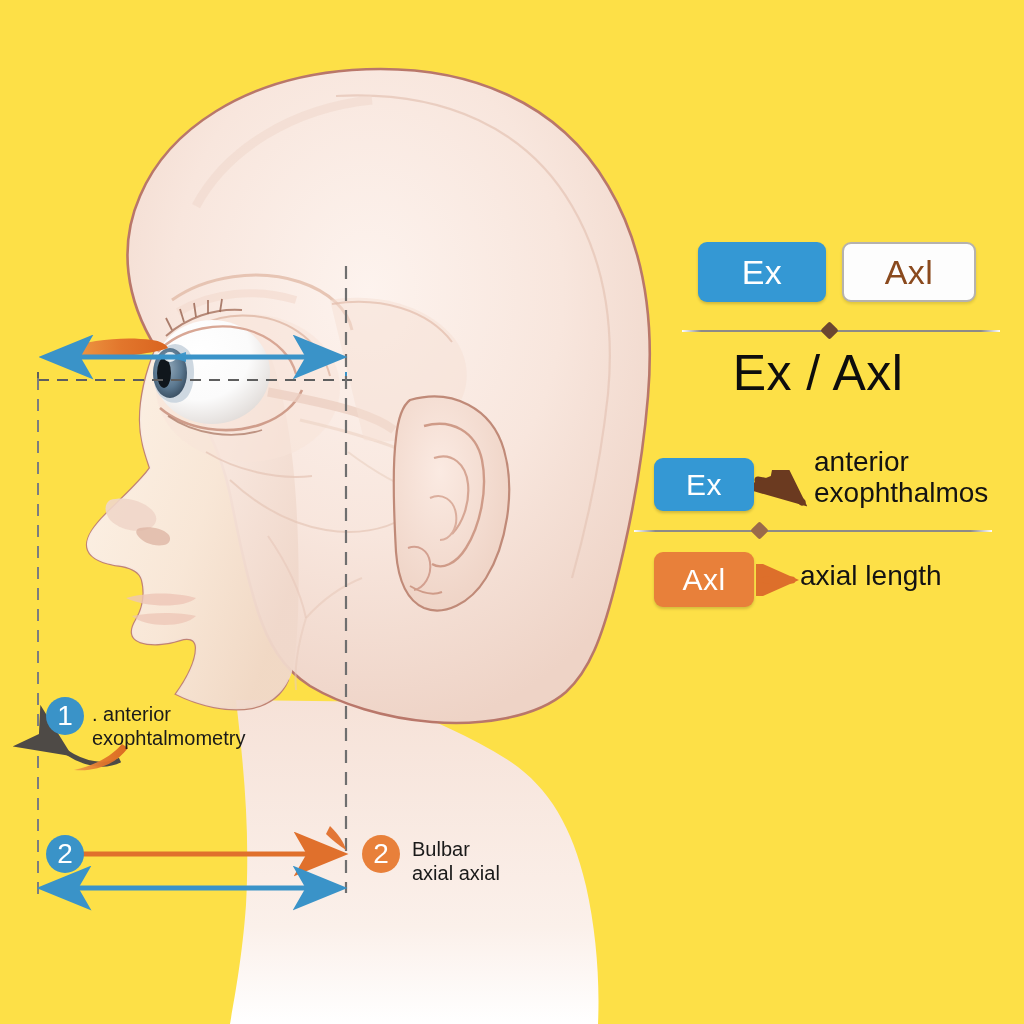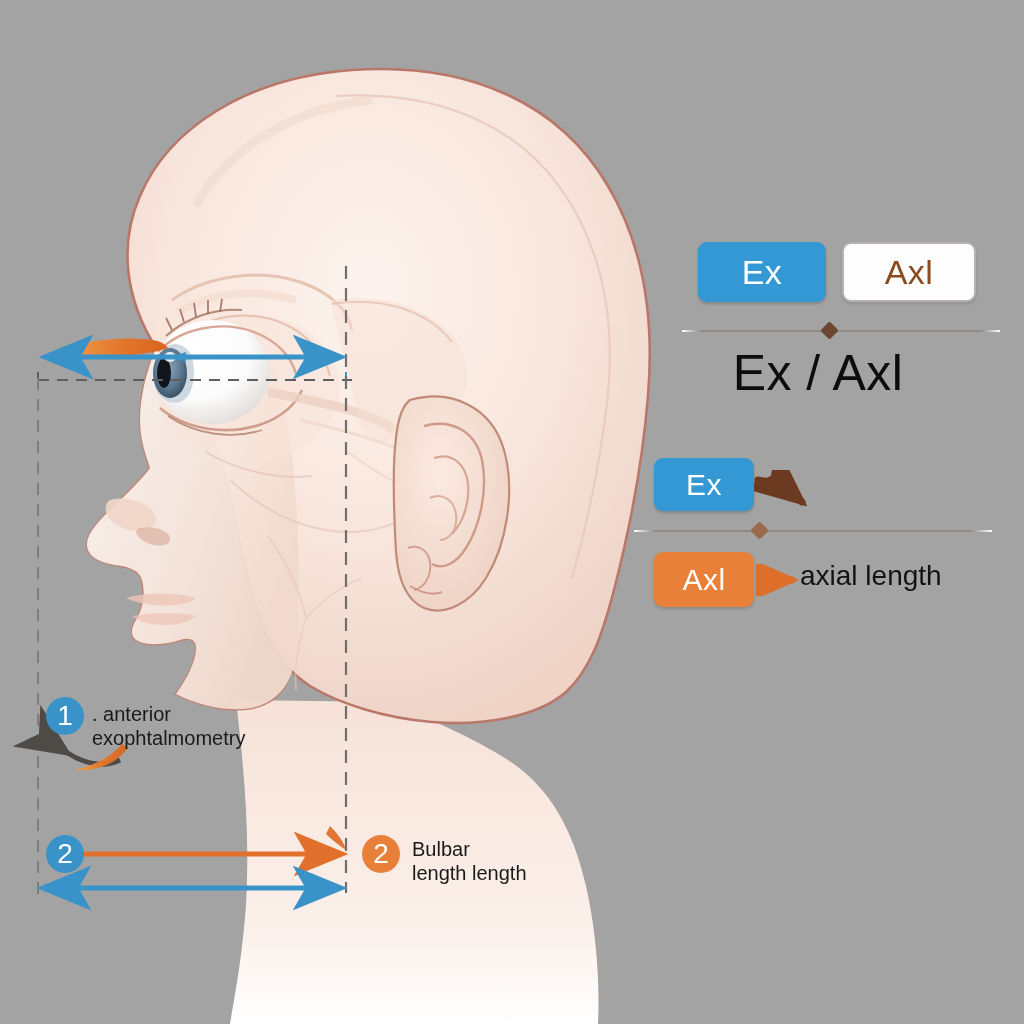--- a/index.html
+++ b/index.html
@@ -7,21 +7,21 @@
     padding: 0;
     background: #ffffff;
   }
   body {
     font-family: "Liberation Sans", sans-serif;
   }
   #stage {
     position: relative;
     width: 1024px;
     height: 1024px;
-    background: #a3a3a3;
+    background: #fde047;
     overflow: hidden;
   }
 
   
   #illustration {
     position: absolute;
     left: 0; top: 0;
     width: 1024px;
     height: 1024px;
   }
@@ -357,20 +357,22 @@
     <div class="diamond diamond-top"></div>
 
     <div class="ratio-label">Ex / Axl</div>
 
     <div class="chip chip-filled-blue chip-ex-row">Ex</div>
 
     <svg class="legend-arrow" style="left:122px; top:248px; width:62px; height:44px;" viewBox="0 0 62 44">
       <path d="M4,10 C22,12 36,22 48,32" fill="none" stroke="#6b3a20" stroke-width="7" stroke-linecap="round" marker-end="url(#brownArrowEnd)"></path>
     </svg>
 
+    <div class="legend-text legend-text-ex" style="white-space: pre-line;">anterior
+exophthalmos</div>
 
     <div class="divider divider-mid"></div>
     <div class="diamond diamond-mid"></div>
 
     <div class="chip chip-filled-orange chip-axl-row">Axl</div>
 
     <svg class="legend-arrow" style="left:124px; top:342px; width:56px; height:32px;" viewBox="0 0 56 32">
       <path d="M4,16 L36,16" fill="none" stroke="#dd6f2b" stroke-width="7" stroke-linecap="round" marker-end="url(#orangeSmallEnd)"></path>
       <path d="M2,14 L14,12 L14,20 L2,18 Z" fill="#dd6f2b"></path>
     </svg>
@@ -379,15 +381,15 @@
   </div>
 
   <div class="badge badge-blue badge-1">1</div>
   <div class="callout-text callout-1">. anterior
 exophtalmometry</div>
 
   <div class="badge badge-blue badge-2-left">2</div>
 
   <div class="badge badge-orange badge-2-right">2</div>
   <div class="callout-text callout-2">Bulbar
-length length</div>
+axial axial</div>
 
 </div>
 
 </body></html>

